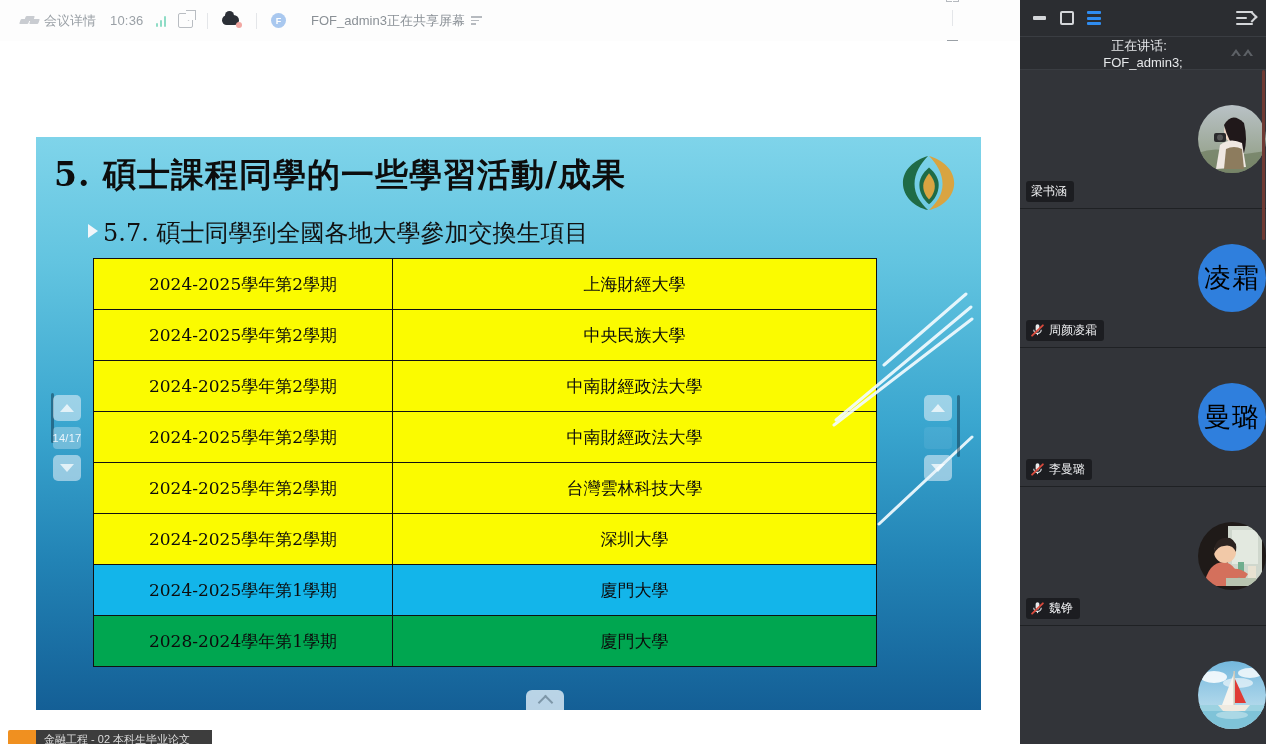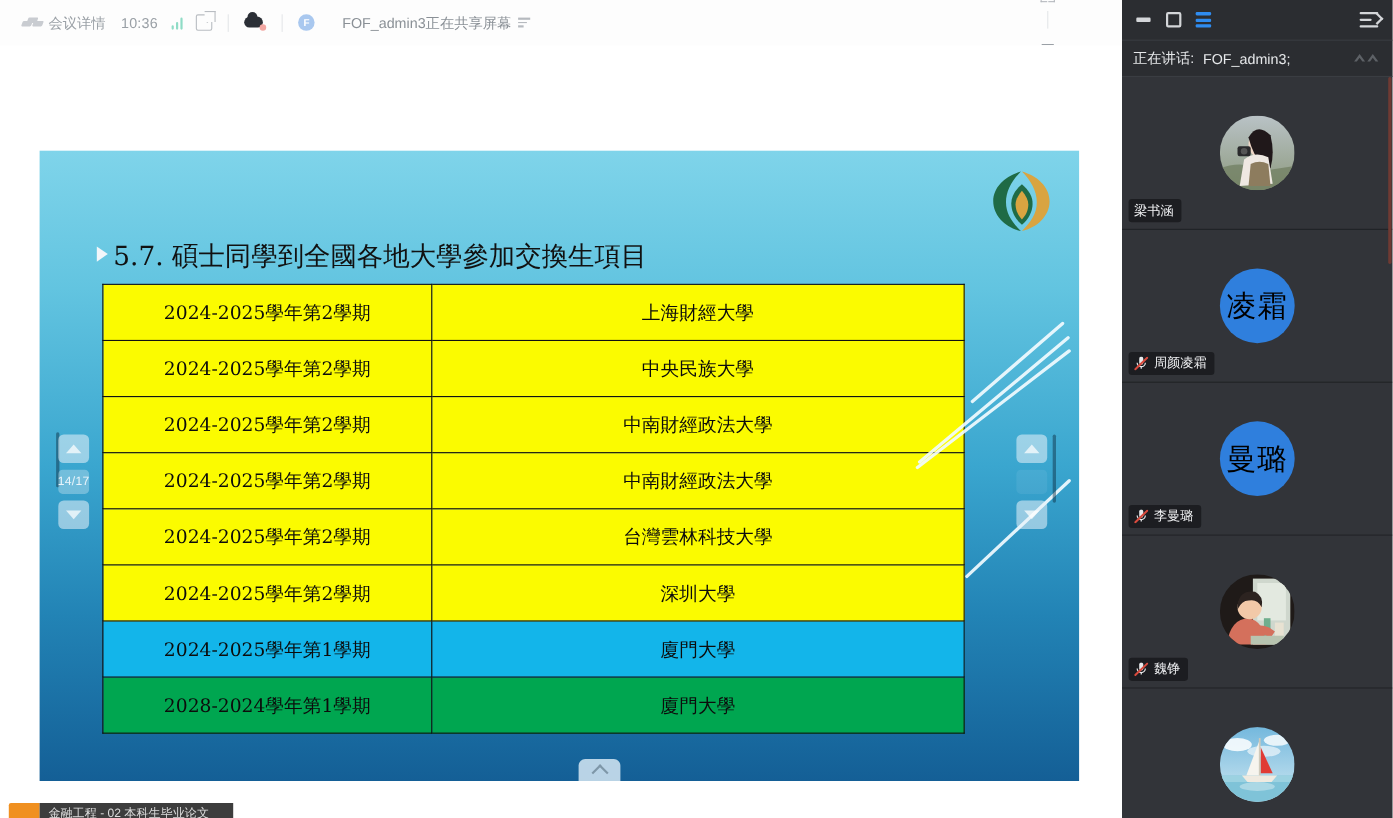--- a/index.html
+++ b/index.html
@@ -162,25 +162,25 @@
   .sb-stack b{display:block;height:3px;background:#2f8cf0;border-radius:1px;}
   .sb-collapse{margin-left:auto;width:20px;height:18px;position:relative;cursor:default;}
   .sb-collapse b{position:absolute;left:0;height:2px;background:#d4d6d9;border-radius:1px;}
   .sb-collapse b:nth-child(1){top:2px;width:17px;}
   .sb-collapse b:nth-child(2){top:8px;width:11px;}
   .sb-collapse b:nth-child(3){top:14px;width:17px;}
   .sb-collapse:after{content:"";position:absolute;right:0;top:4px;width:6px;height:6px;
      border-right:2px solid #d4d6d9;border-top:2px solid #d4d6d9;transform:rotate(45deg);}
   .sb-speaking{height:32px;background:#2b2d31;border-top:1px solid #3a3d42;
      border-bottom:1px solid #3a3d42;display:flex;align-items:center;padding:0 10px;
-     color:#e6e8ea;font-size:13px;position:relative;}
+     color:#e6e8ea;font-size:13px;position:relative;flex-direction:column;}
   .sb-speaking .wm{position:absolute;right:10px;top:9px;width:26px;height:14px;opacity:.45;}
   .sb-list{position:absolute;left:0;top:70px;width:246px;height:674px;overflow:hidden;}
   .p-tile{position:relative;height:138px;border-bottom:1px solid #1f2124;
-     display:flex;align-items:center;justify-content:center;background:#323439;}
+     display:flex;align-items:center;justify-content:flex-end;background:#323439;}
   .p-av{width:68px;height:68px;border-radius:50%;overflow:hidden;position:relative;flex:none;}
   .p-av.init{background:#2f7fdd;display:flex;align-items:center;justify-content:center;
      color:#000000;font-size:27px;letter-spacing:1px;font-family:"DejaVu Sans",sans-serif;}
   .p-name{position:absolute;left:6px;bottom:6px;display:flex;align-items:center;gap:5px;
      background:rgba(20,21,24,.72);border-radius:3px;padding:2px 7px 2px 5px;}
   .p-name span{color:#f1f2f4;font-size:12px;white-space:nowrap;}
   .mute{width:13px;height:13px;flex:none;}
   .sb-scroll{position:absolute;right:1px;top:70px;width:3px;height:170px;
      background:#6f3a33;border-radius:2px;}
 </style>
@@ -267,20 +267,21 @@
       <div class="win-btn">
         <span class="win-close"></span>
       </div>
     </div>
   </div>
 
   <div class="stage">
 
     <div class="slide">
 
+      <div class="slide-title">5. 碩士課程同學的一些學習活動/成果</div>
 
       <div class="slide-sub">
         <span class="tri"></span><span>5.7. 碩士同學到全國各地大學參加交換生項目</span>
       </div>
 
       <div class="fof-logo">
         <svg class="fof-mark" viewBox="0 0 64 60">
           <path d="M30 2 C16 6 4 16 4 30 C4 44 16 55 30 58 C22 50 16 42 16 31 C16 20 22 10 30 2 Z" fill="#1f6b46"></path>
           <path d="M31 2 C45 6 57 16 57 30 C57 44 45 55 31 58 C39 50 45 42 45 31 C45 20 39 10 31 2 Z" fill="#d9a441"></path>
           <path d="M31 14 C24 20 21 26 21 32 C21 40 25 47 31 52 C37 47 41 40 41 32 C41 26 38 20 31 14 Z" fill="#1f6b46"></path>

